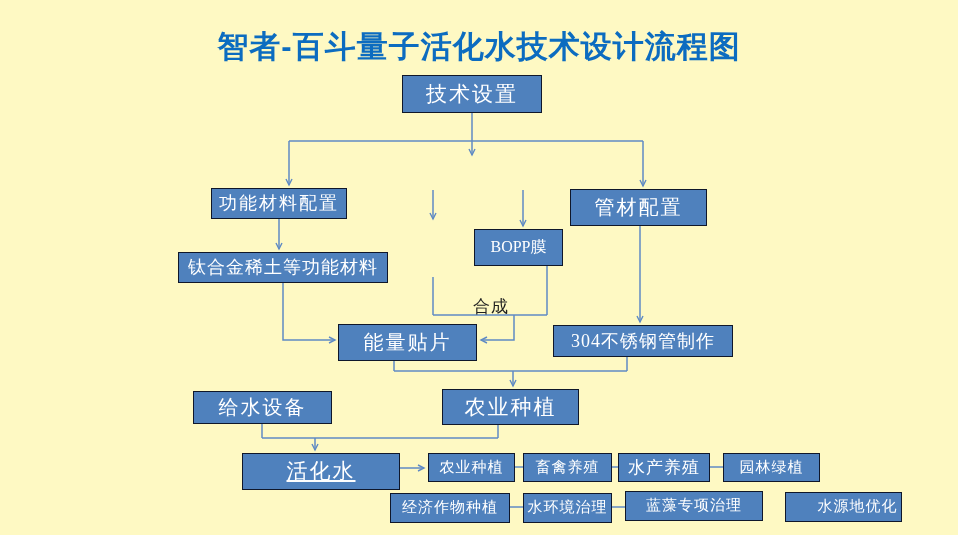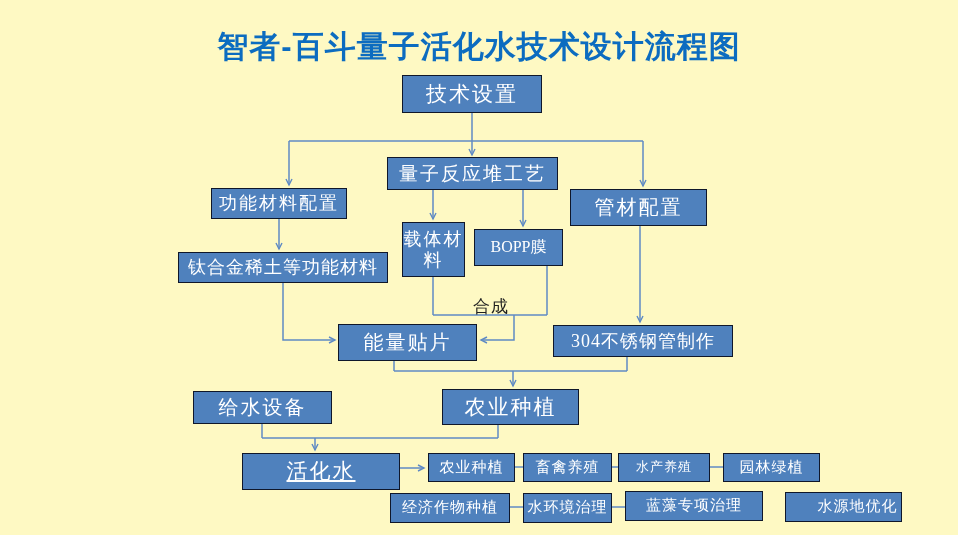--- a/index.html
+++ b/index.html
@@ -97,47 +97,45 @@
     <polyline points="612,467 618,467"></polyline>
     <polyline points="710,467 723,467"></polyline>
     <polyline points="510,507 523,507"></polyline>
     <polyline points="612,507 625,507"></polyline>
   </svg>
 
   <div class="title">智者-百斗量子活化水技术设计流程图</div>
 
   <div class="node" style="left:402px;top:75px;width:140px;height:38px;font-size:21px;">技术设置</div>
 
-  <div class="node" style="left:387px;top:157px;width:171px;height:33px;font-size:19px;">量子反应堆工艺</div>
 
   <div class="node" style="left:211px;top:188px;width:136px;height:31px;font-size:18px;">功能材料配置</div>
 
   <div class="node" style="left:570px;top:189px;width:137px;height:37px;font-size:20px;">管材配置</div>
 
-  <div class="node" style="left:402px;top:222px;width:63px;height:55px;font-size:18px;">载体材料</div>
 
   <div class="node" style="left:474px;top:229px;width:89px;height:37px;font-size:16px;letter-spacing:0;">BOPP膜</div>
 
   <div class="node" style="left:178px;top:252px;width:210px;height:31px;font-size:18px;letter-spacing:1px;">钛合金稀土等功能材料</div>
 
   <div class="node" style="left:338px;top:324px;width:139px;height:37px;font-size:20px;">能量贴片</div>
 
   <div class="node" style="left:553px;top:325px;width:180px;height:32px;font-size:18px;letter-spacing:1px;">304不锈钢管制作</div>
 
   <div class="node" style="left:193px;top:391px;width:139px;height:33px;font-size:20px;">给水设备</div>
 
   <div class="node" style="left:442px;top:389px;width:137px;height:36px;font-size:21px;">农业种植</div>
 
   <div class="node" style="left:242px;top:453px;width:158px;height:37px;font-size:21px;text-decoration:underline;">活化水</div>
 
   <div class="node" style="left:428px;top:453px;width:87px;height:29px;font-size:15px;letter-spacing:1px;">农业种植</div>
 
   <div class="node" style="left:523px;top:453px;width:89px;height:29px;font-size:15px;letter-spacing:1px;">畜禽养殖</div>
 
-  <div class="node" style="left:618px;top:453px;width:92px;height:29px;font-size:13px;letter-spacing:1px;">水产养殖</div>
+  <div class="node" style="left:618px;top:453px;width:92px;height:29px;font-size:17px;letter-spacing:1px;">水产养殖</div>
 
   <div class="node" style="left:723px;top:453px;width:97px;height:29px;font-size:15px;letter-spacing:1px;">园林绿植</div>
 
   <div class="node" style="left:390px;top:493px;width:120px;height:30px;font-size:15px;letter-spacing:1px;">经济作物种植</div>
 
   <div class="node" style="left:523px;top:493px;width:89px;height:30px;font-size:15px;letter-spacing:1px;">水环境治理</div>
 
   <div class="node" style="left:625px;top:491px;width:138px;height:30px;font-size:15px;letter-spacing:1px;">蓝藻专项治理</div>
 
   <div class="node" style="left:785px;top:492px;width:117px;height:30px;font-size:15px;letter-spacing:1px;padding-left:28px;">水源地优化</div>

